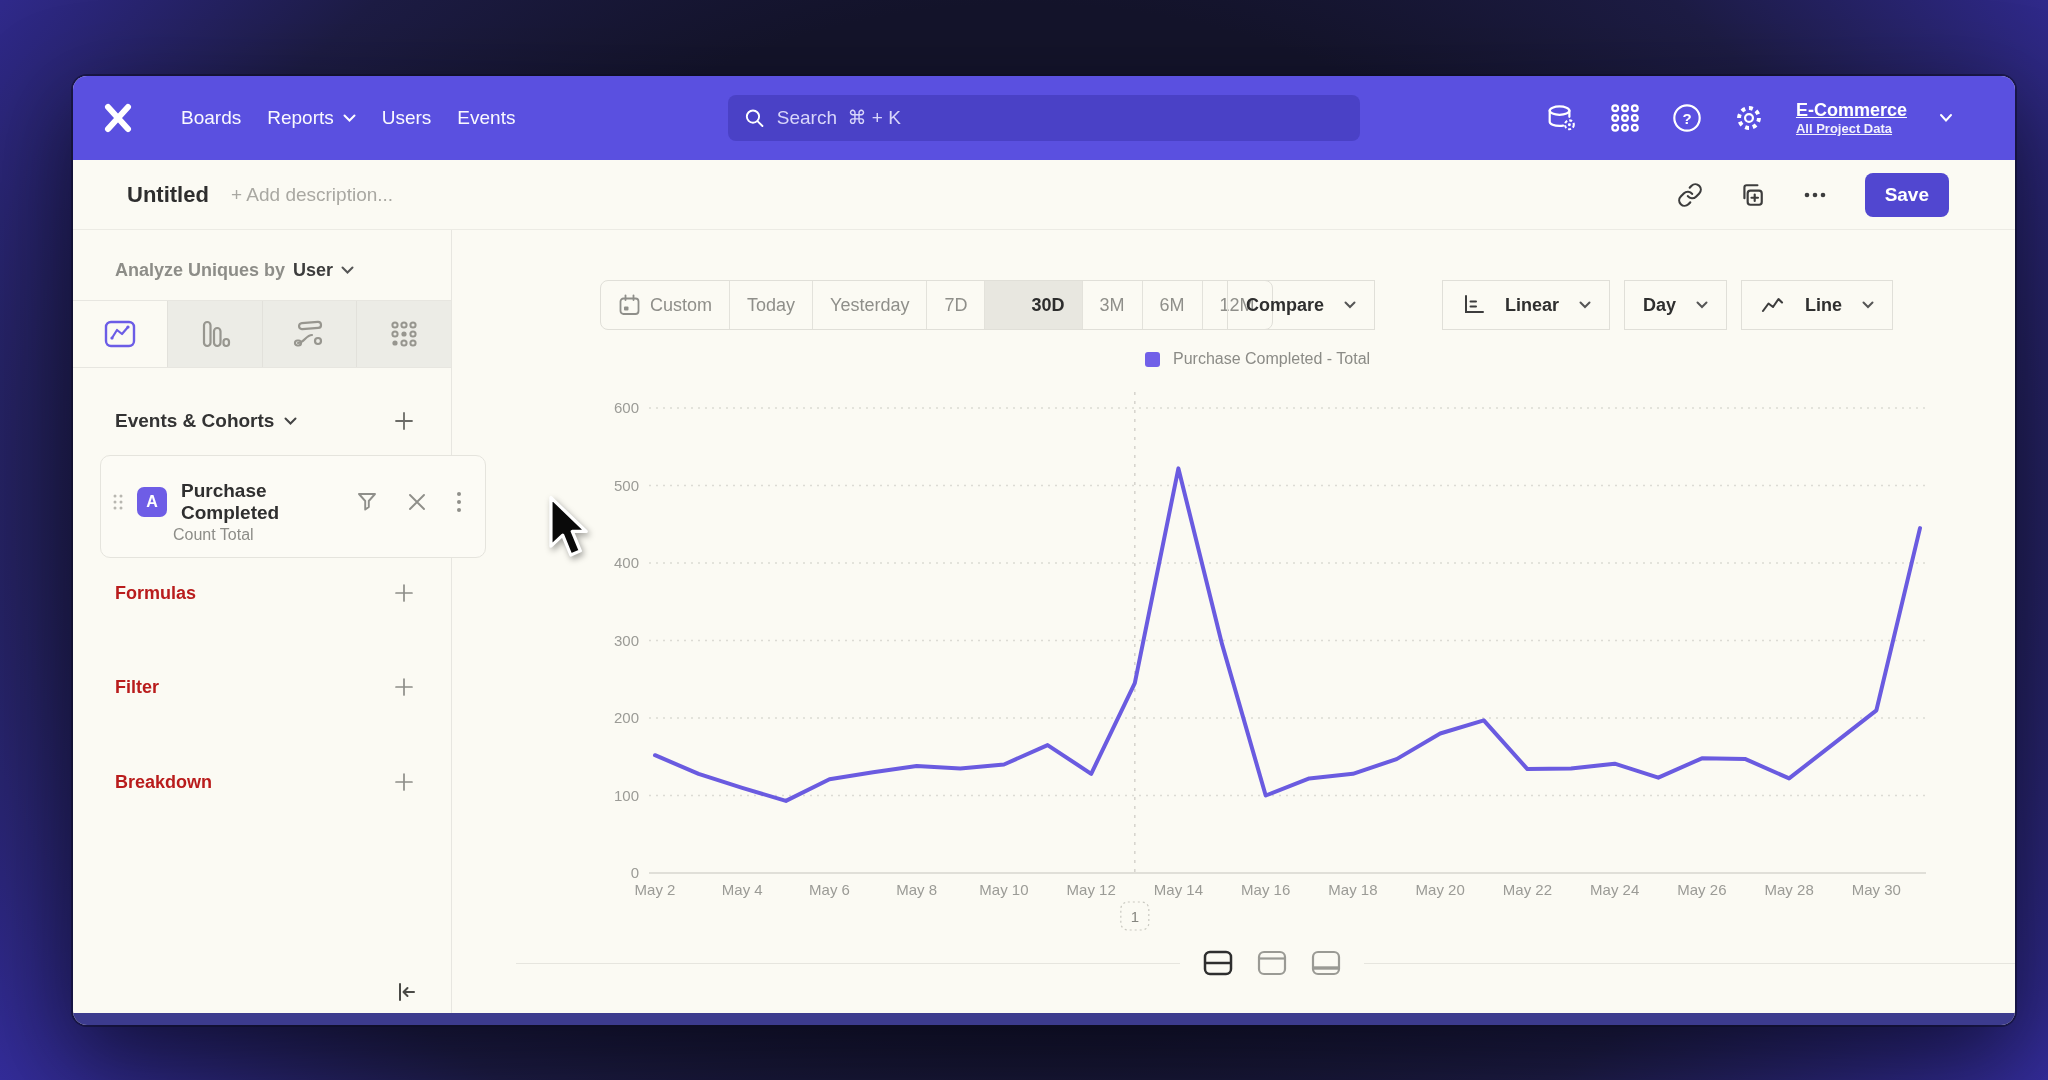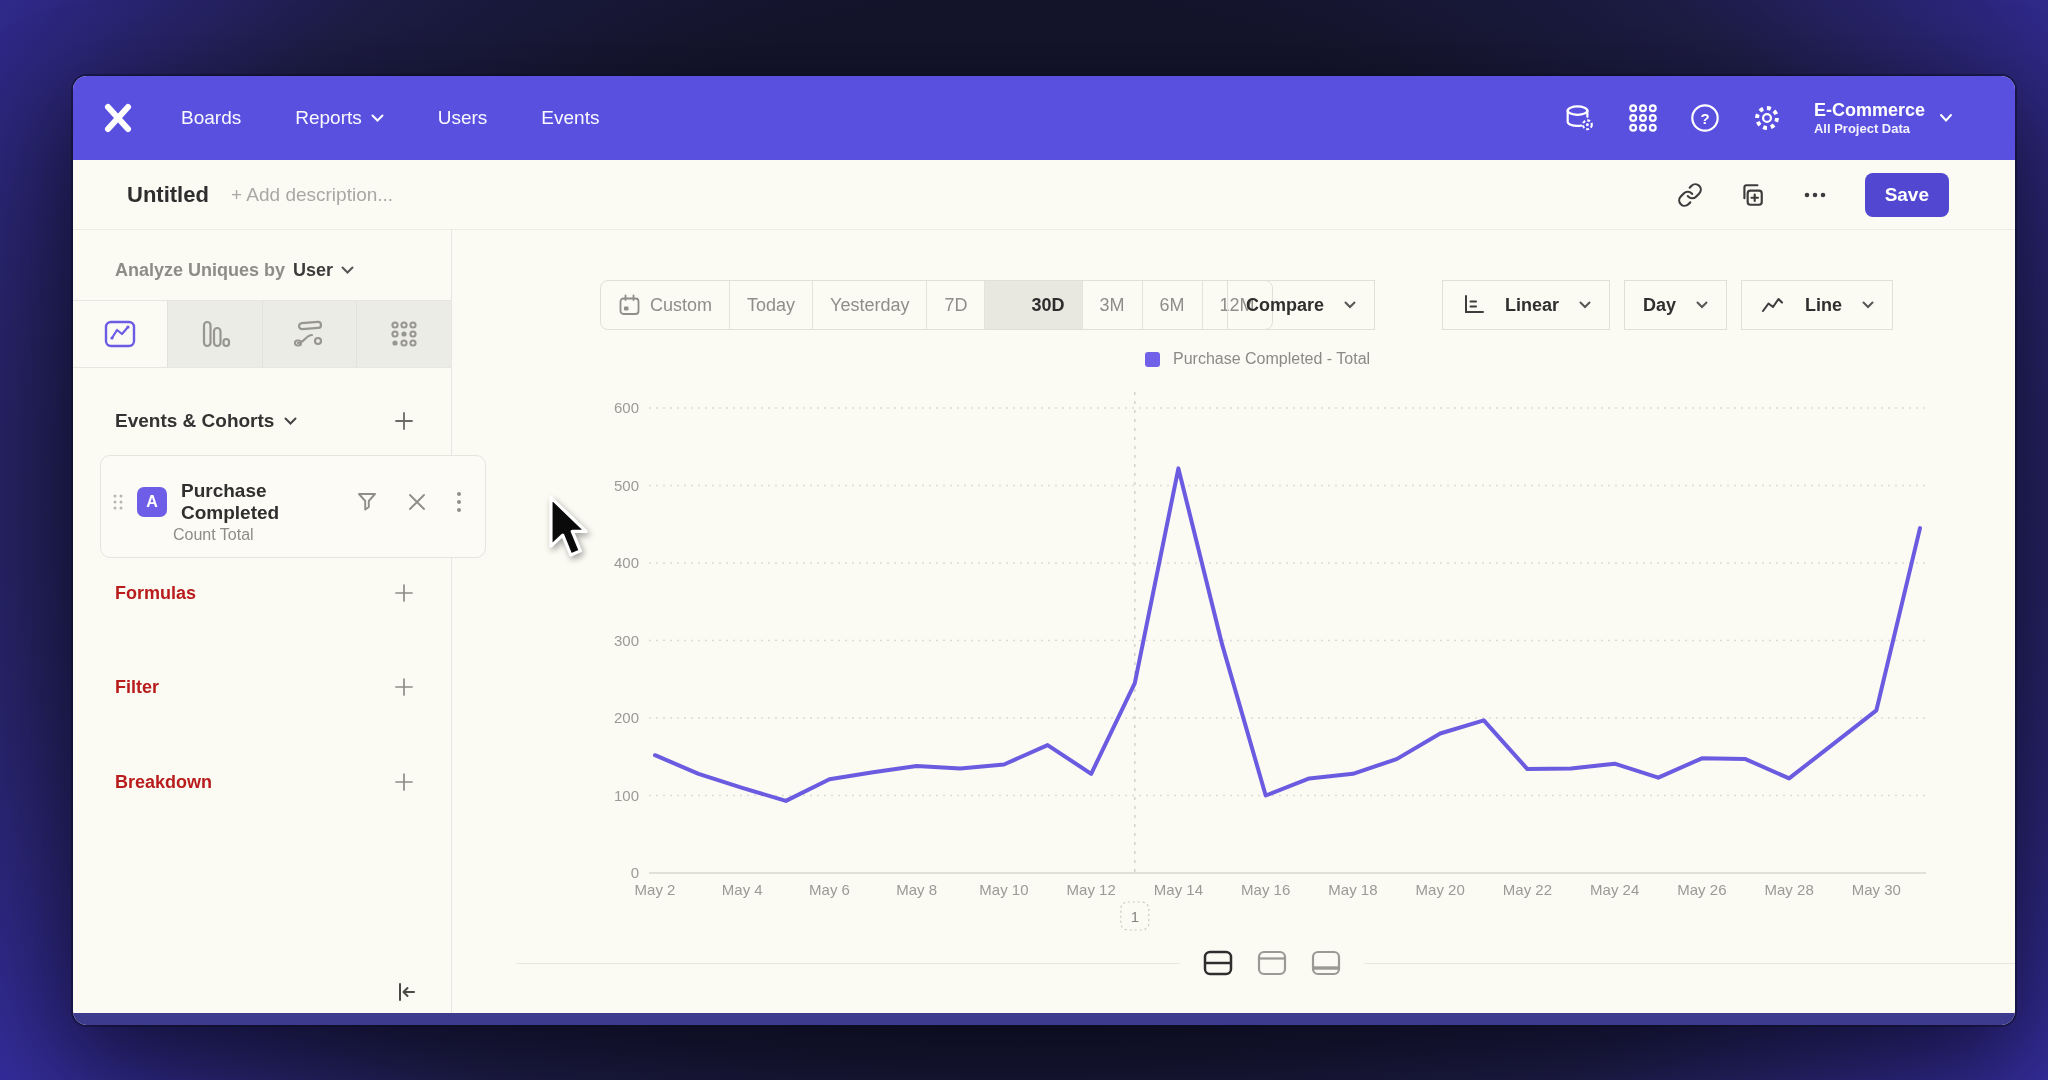--- a/index.html
+++ b/index.html
@@ -10,27 +10,27 @@
     position:relative;
   }
   .window {
     position:absolute; left:73px; top:76px; width:1942px; height:949px;
     background:#fbfaf3; border-radius:14px; overflow:hidden;
     box-shadow: 0 0 0 2px rgba(12,12,35,.5), 0 30px 90px rgba(0,0,12,.55);
   }
   
   .navbar { position:absolute; top:0; left:0; right:0; height:84px; background:#5a50e0; display:flex; align-items:center; }
   .logo { margin-left:30px; display:flex; align-items:center; }
-  .nav-links { display:flex; align-items:center; margin-left:48px; gap:54px; }
+  .nav-links { display:flex; align-items:center; margin-left:48px; gap:26px; }
   .nav-link { color:rgba(255,255,255,.97); font-size:19px; display:flex; align-items:center; gap:9px; cursor:default; }
   .search { position:absolute; left:655px; top:19px; width:632px; height:46px; background:#4a41c6; border-radius:8px; display:flex; align-items:center; padding:0 16px; }
   .search input { background:transparent; border:none; outline:none; color:#fff; font-size:19px; margin-left:12px; width:100%; font-family:"Liberation Sans",sans-serif; }
   .search input::placeholder { color:#d9d6fa; opacity:1; }
   .nav-right { position:absolute; right:62px; top:0; height:84px; display:flex; align-items:center; gap:32px; }
-  .project { display:flex; align-items:center; gap:14px; color:#fff; }
+  .project { display:flex; align-items:center; gap:32px; color:#fff;text-decoration:underline; }
   .project-name { font-size:18px; font-weight:700; line-height:21px; }
   .project-scope { font-size:13px; font-weight:600; opacity:.92; }
   
   .doc-header { position:absolute; top:84px; left:0; right:0; height:70px; border-bottom:1px solid #ecebe4;padding-left:31px; }
   .doc-title { position:absolute; left:54px; top:0; line-height:70px; font-size:22px; font-weight:700; color:#2e2e2e; }
   .doc-desc { position:absolute; left:158px; top:0; line-height:70px; font-size:19px; color:#a9a8a2; }
   .header-actions { position:absolute; right:66px; top:0; height:70px; display:flex; align-items:center; gap:36px; }
   .save-btn { min-width:84px; height:44px; background:#5147d0; color:#fff; border:none; border-radius:8px; font-size:19px; font-weight:600; font-family:"Liberation Sans",sans-serif; padding:0 20px; cursor:pointer; }
   
   .sidebar { position:absolute; left:0; top:154px; width:379px; bottom:12px; border-right:1px solid #e7e6e0; }
@@ -92,20 +92,27 @@
             <path d="M1.5 1.5 L6.5 6.5 L11.5 1.5" stroke="#fff" stroke-width="2" fill="none" stroke-linecap="round"></path>
           </svg>
       </span>
       <span class="nav-link">
           <span>Users</span>
         </span>
       <span class="nav-link">
           <span>Events</span>
         </span>
     </div>
+    <div class="search">
+      <svg width="22" height="22" viewBox="0 0 22 22">
+          <circle cx="9.5" cy="9.5" r="6.5" fill="none" stroke="#fff" stroke-width="2"></circle>
+          <line x1="14.5" y1="14.5" x2="19.5" y2="19.5" stroke="#fff" stroke-width="2" stroke-linecap="round"></line>
+        </svg>
+      <input readonly="" placeholder="Search  ⌘ + K" style="">
+    </div>
     <div class="nav-right">
       <svg width="32" height="30" viewBox="0 0 26 24">
           <ellipse cx="11" cy="6" rx="8" ry="3.4" fill="none" stroke="#fff" stroke-width="1.8"></ellipse>
           <path d="M3 6v9c0 1.9 3.6 3.4 8 3.4 1 0 2-.08 2.9-.22 M19 6v5" fill="none" stroke="#fff" stroke-width="1.8" stroke-linecap="round"></path>
           <circle cx="19" cy="17.5" r="3.6" fill="none" stroke="#fff" stroke-width="1.7" stroke-dasharray="2.4 1.7"></circle>
           <circle cx="19" cy="17.5" r="1.2" fill="#fff"></circle>
         </svg>
       <svg width="30" height="30" viewBox="0 0 26 26">
           <g fill="none" stroke="#fff" stroke-width="1.9">
             <circle cx="4.5" cy="4.5" r="2.5"></circle>

